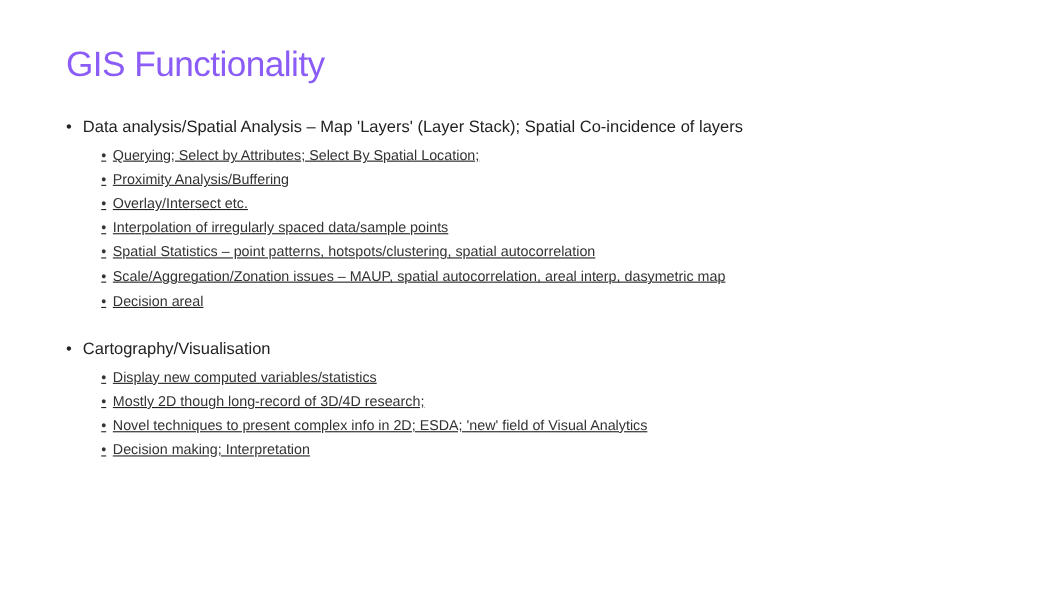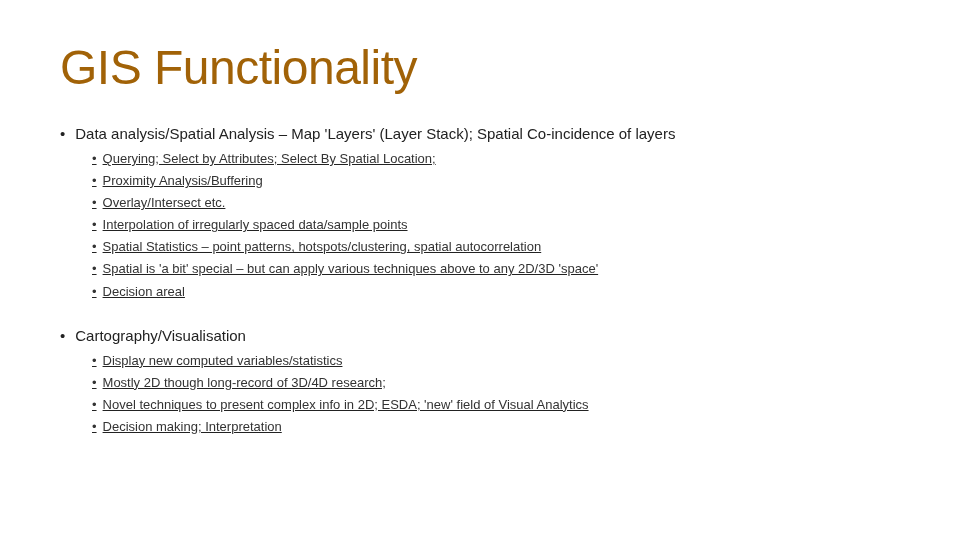--- a/index.html
+++ b/index.html
@@ -11,23 +11,23 @@
     body {
       background: #ffffff;
       font-family: 'Segoe UI', Arial, sans-serif;
       color: #222222;
       width: 960px;
       min-height: 540px;
       padding: 40px 60px 40px 60px;
     }
 
     .page-title {
-      font-size: 48px;
+      font-size: 32px;
       font-weight: 300;
-      color: #a16207;
+      color: #8b5cf6;
       margin-bottom: 30px;
       letter-spacing: -0.5px;
     }
 
     .section {
       margin-bottom: 24px;
     }
 
     .section-header {
       font-size: 15px;
@@ -78,21 +78,21 @@
       <div class="section-header">
         <span class="bullet-main">•</span>
         <span>Data analysis/Spatial Analysis – Map 'Layers' (Layer Stack); Spatial Co-incidence of layers</span>
       </div>
       <ul class="sub-list">
         <li>Querying; Select by Attributes; Select By Spatial Location;</li>
         <li>Proximity Analysis/Buffering</li>
         <li>Overlay/Intersect etc.</li>
         <li>Interpolation of irregularly spaced data/sample points</li>
         <li>Spatial Statistics – point patterns, hotspots/clustering, spatial autocorrelation</li>
-        <li>Spatial is 'a bit' special – but can apply various techniques above to any 2D/3D 'space'</li>
+        <li>Scale/Aggregation/Zonation issues – MAUP, spatial autocorrelation, areal interp, dasymetric map</li>
         <li>Decision areal</li>
       </ul>
     </div>
     <div class="section">
       <div class="section-header">
         <span class="bullet-main">•</span>
         <span>Cartography/Visualisation</span>
       </div>
       <ul class="sub-list">
         <li>Display new computed variables/statistics</li>

